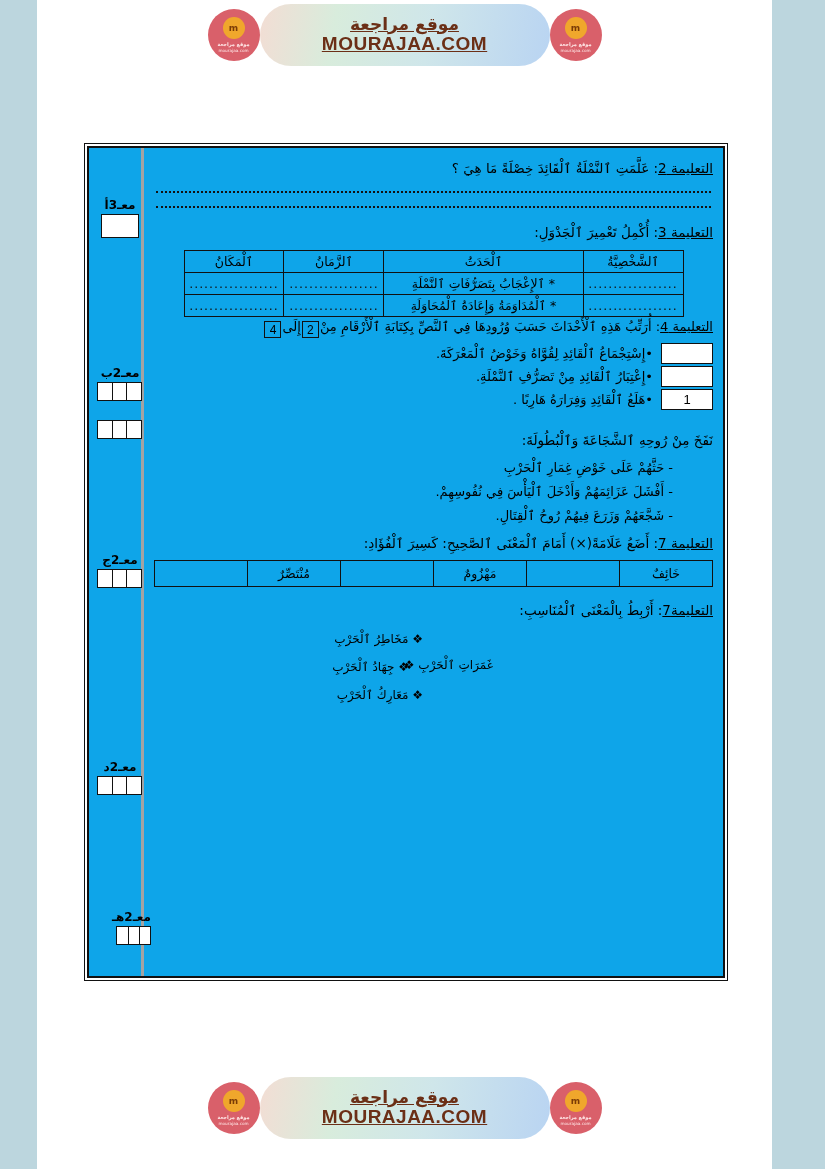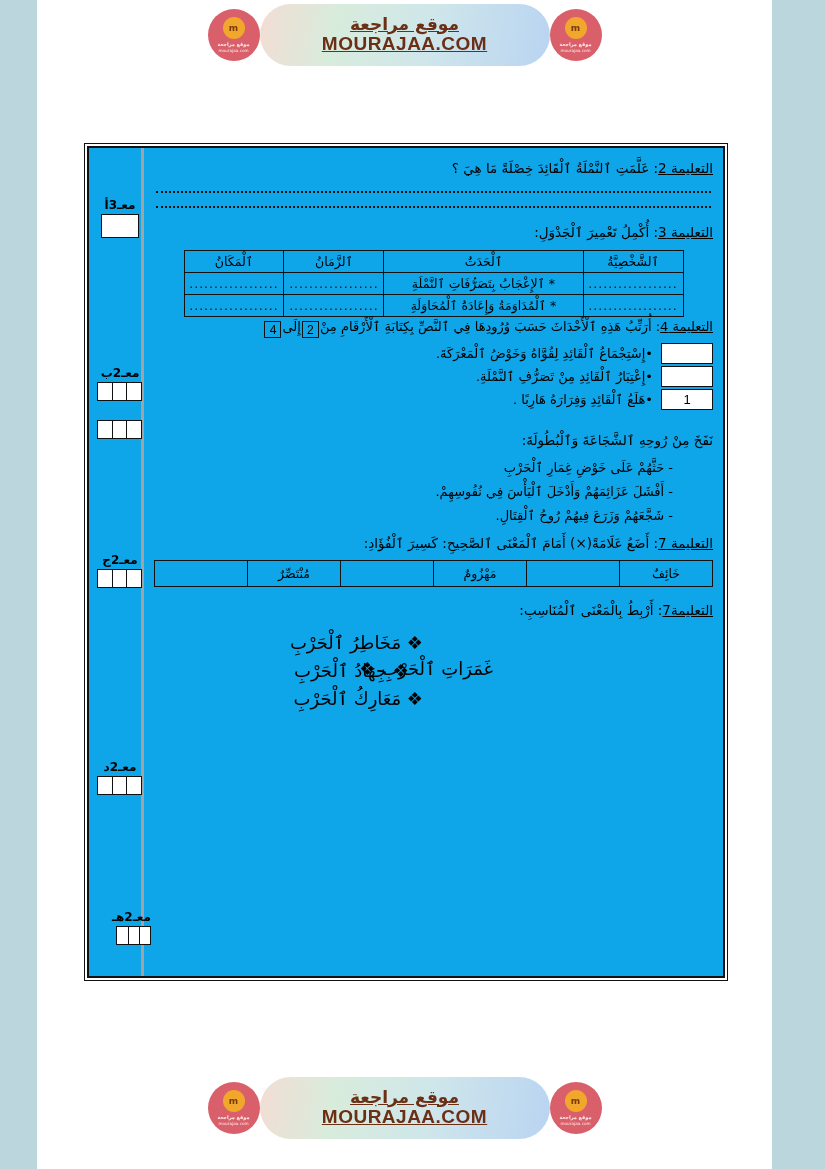--- a/index.html
+++ b/index.html
@@ -130,21 +130,21 @@
   .inline-box {
     display: inline-flex; align-items: center; justify-content: center;
     width: 17px; height: 17px;
     border: 1.6px solid #111;
     font-size: 12px; font-family: "Liberation Sans", sans-serif;
     vertical-align: -3px; margin: 0 1px;
   }
 
   .dash-item { font-size: 13px; white-space: nowrap; }
 
-  .bullet-item { font-size: 18px; white-space: nowrap; }
+  .bullet-item { font-size: 12px; white-space: nowrap; }
 
   
   .m-group { position: absolute; left: 0; width: 62px; text-align: center; }
   .m-label {
     font-size: 12px; font-weight: bold; color: #000;
     font-family: "DejaVu Sans", sans-serif; direction: rtl;
     margin-bottom: 2px;
   }
   .m-boxes { display: flex; justify-content: center; }
   .m-cell {

